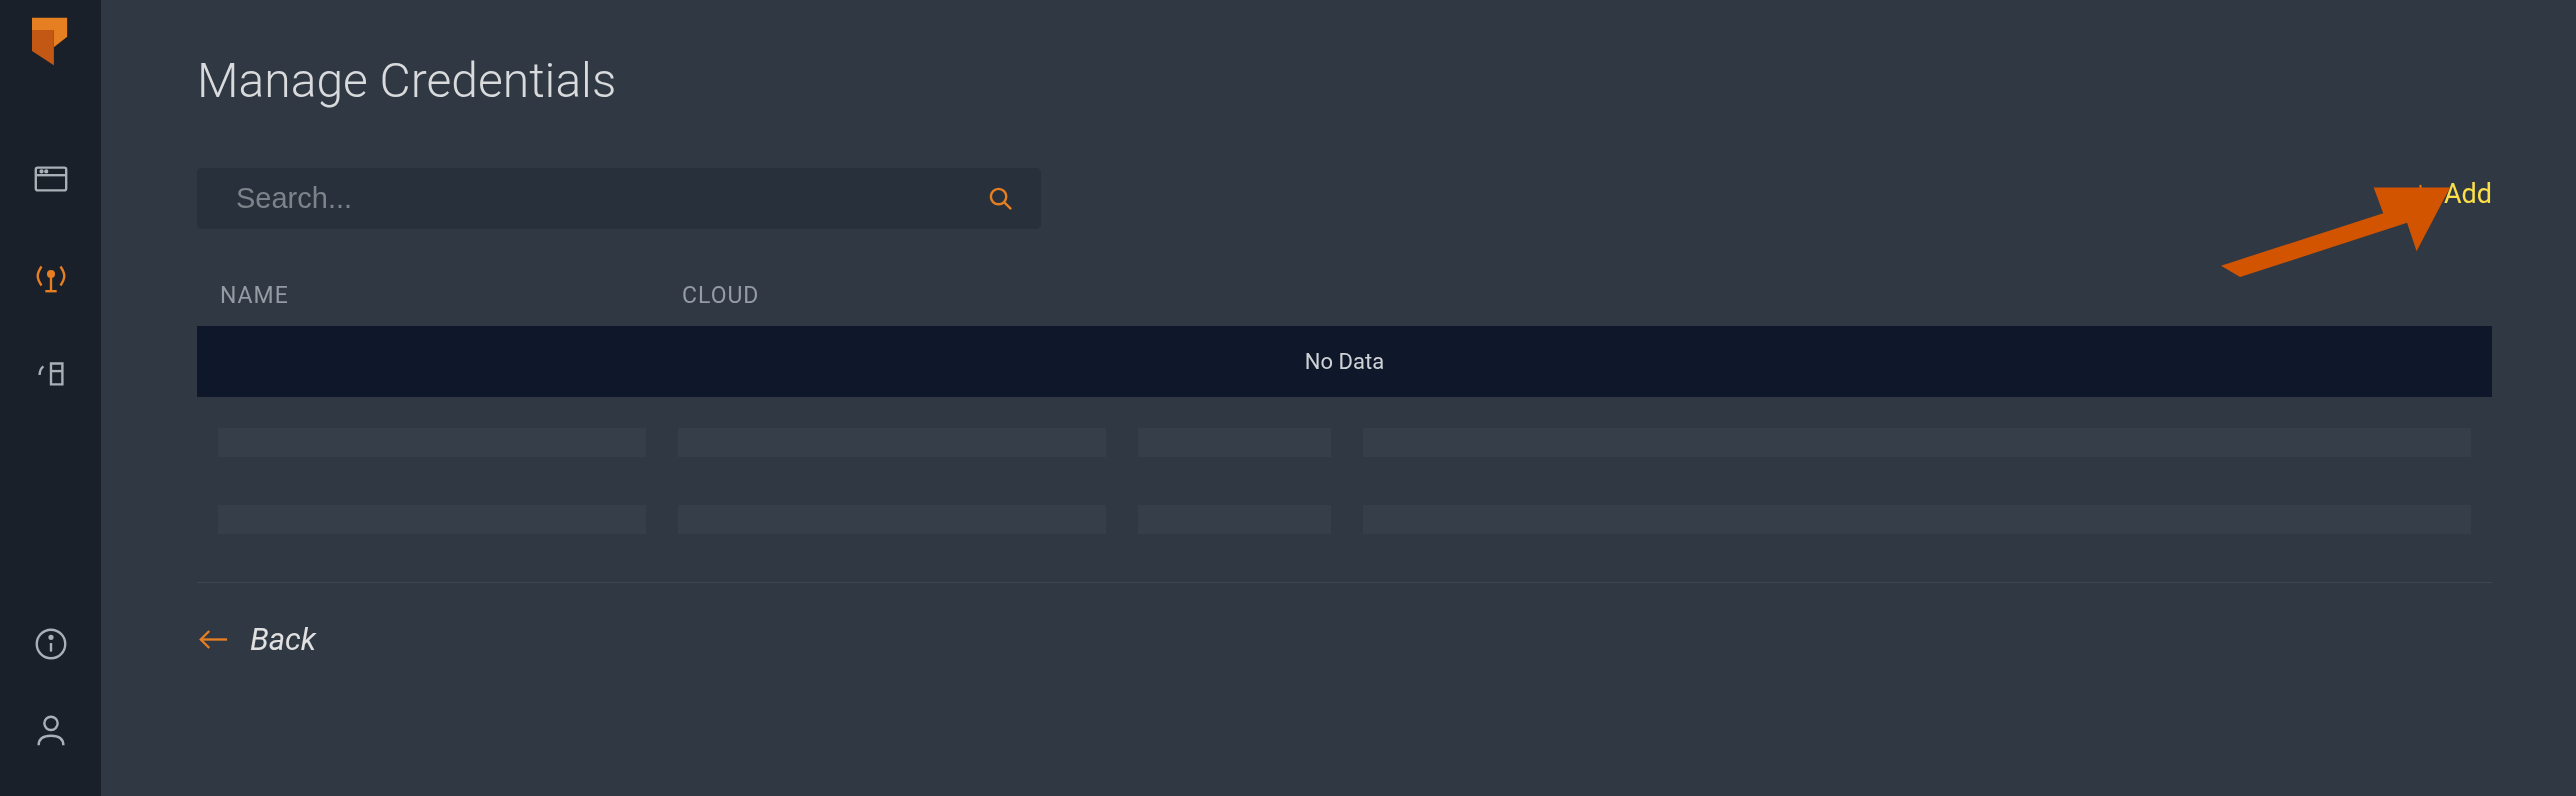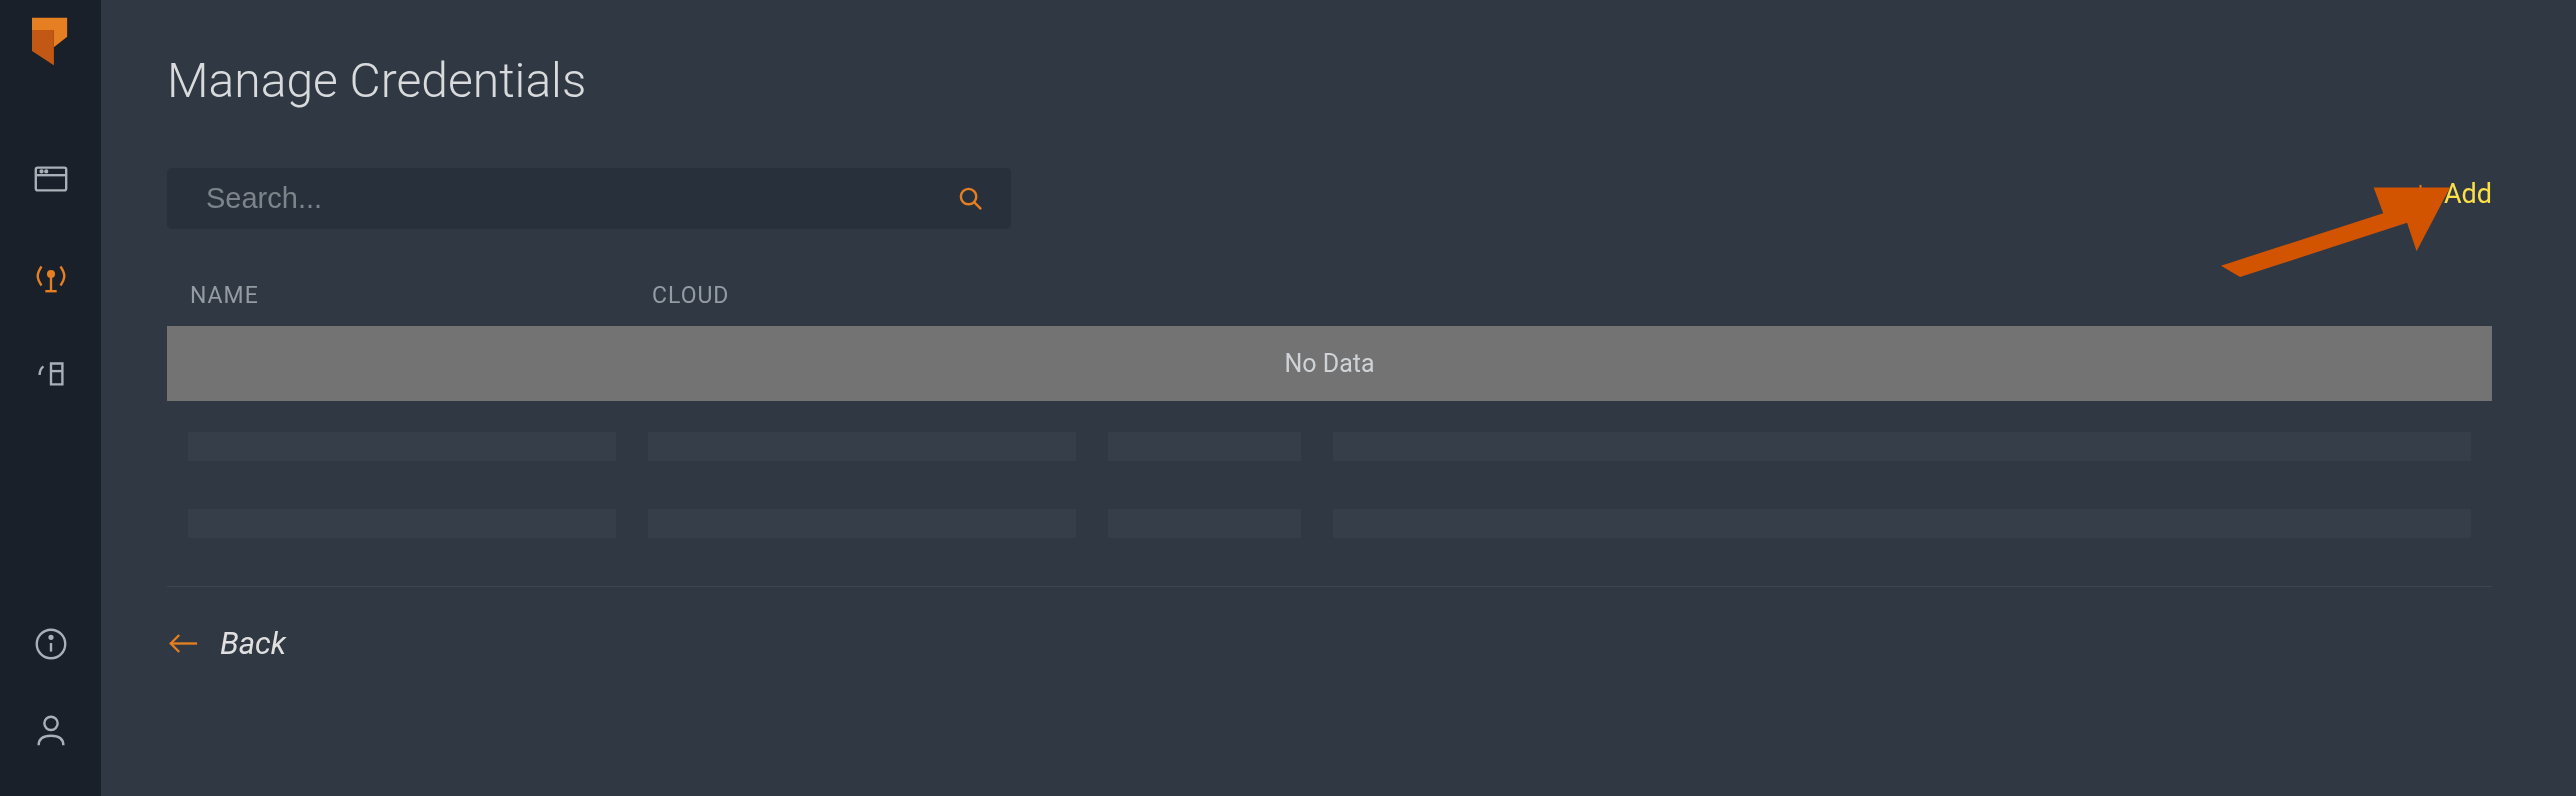--- a/index.html
+++ b/index.html
@@ -65,21 +65,21 @@
       color: #e67e22;
     }
     
     .nav-icon svg {
       width: 38px;
       height: 38px;
     }
     
     .main {
       flex: 1;
-      padding: 52px 84px 0 66px;
+      padding: 52px 84px 0 96px;
       position: relative;
     }
     
     .page-title {
       font-size: 48px;
       font-weight: 300;
       color: #d8dadc;
       margin-bottom: 59px;
     }
     
@@ -158,24 +158,24 @@
     
     .th-name {
       width: 462px;
     }
     
     .th-cloud {
       flex: 1;
     }
     
     .no-data-row {
-      background-color: #737373;
+      background-color: #0f172a;
       text-align: center;
       padding: 23px 0;
-      font-size: 25px;
+      font-size: 22px;
       color: #cfd3d6;
       margin-bottom: 31px;
     }
     
     .skeleton-row {
       display: flex;
       gap: 32px;
       margin-bottom: 48px;
       padding: 0 21px;
     }

